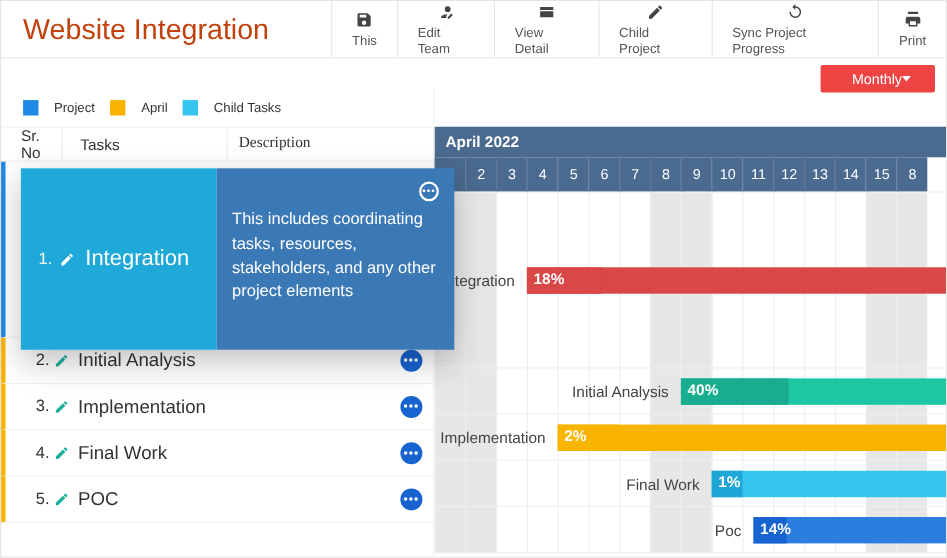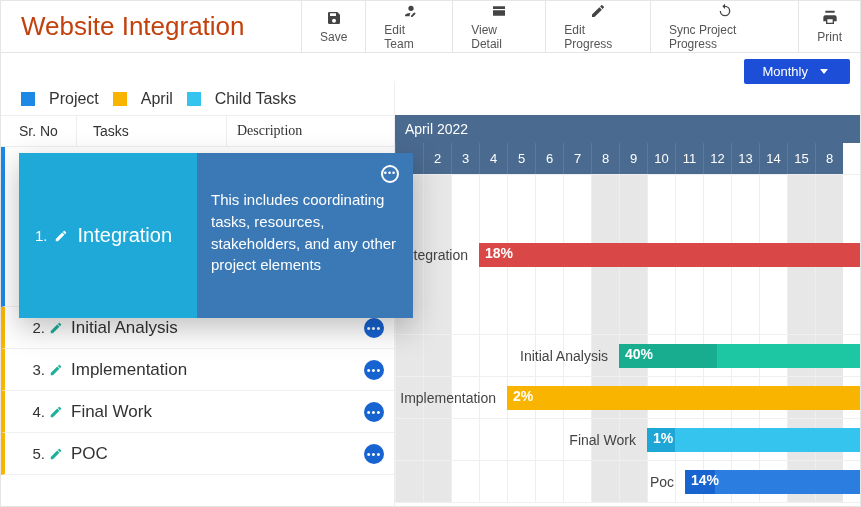--- a/index.html
+++ b/index.html
@@ -3,48 +3,48 @@
 <meta charset="utf-8">
 <style>
   * { box-sizing: border-box; margin: 0; padding: 0; }
   body { font-family: -apple-system, "Segoe UI", Arial, sans-serif; background: #fafafa; width: 861px; height: 507px; overflow: hidden; }
   .app { background: #fff; border: 1px solid #e5e5e5; width: 861px; height: 507px; position: relative; }
   .header { display: flex; align-items: stretch; border-bottom: 1px solid #e5e5e5; height: 52px; }
   .title { flex: 0 0 300px; font-size: 26px; font-weight: 300; color: #c2410c; padding: 10px 0 0 20px; }
   .toolbar { margin-left: auto; display: flex; }
   .toolbtn { border-left: 1px solid #e5e5e5; display: flex; flex-direction: column; align-items: center; justify-content: center; padding: 0 18px; font-size: 12px; color: #555; cursor: pointer; background: #fff; }
   .toolbtn svg, .toolbtn .glyph { width: 16px; height: 16px; margin-bottom: 4px; fill: #444; }
-  .viewselect { position: absolute; right: 10px; top: 58px; background: #1d4ed8; color: #fff; font-size: 13px; padding: 5px 22px 5px 18px; display: flex; align-items: center; gap: 12px; border-radius: 2px; cursor: pointer; }
+  .viewselect { position: absolute; right: 10px; top: 58px; background: #ef4444; color: #fff; font-size: 13px; padding: 5px 22px 5px 28px; display: flex; align-items: center; border-radius: 2px; cursor: pointer; }
   .viewselect .caret { width: 0; height: 0; border-left: 4px solid transparent; border-right: 4px solid transparent; border-top: 5px solid #fff; }
-  .legend { display: flex; align-items: center; gap: 14px; padding: 10px 0 8px 20px; font-size: 16px; color: #333; height: 34px; margin-top: 28px; border-right: 1px solid #eee; width: 394px; }
+  .legend { display: flex; align-items: flex-start; gap: 14px; padding: 10px 0 8px 20px; font-size: 12px; color: #333; height: 34px; margin-top: 28px; border-right: 1px solid #eee; width: 394px; }
   .swatch { width: 14px; height: 14px; display: inline-block; vertical-align: middle; }
   .main { display: flex; height: calc(100% - 114px); position: absolute; top: 114px; left: 0; right: 0; bottom: 0; }
   .leftpane { width: 394px; flex: 0 0 394px; border-right: 1px solid #eee; position: relative; }
   .colheads { display: flex; border-top: 1px solid #eee; border-bottom: 1px solid #eee; height: 32px; align-items: center; font-size: 14px; color: #333; }
-  .ch-sr { width: 76px; padding-left: 18px; border-right: 1px solid #eee; height: 100%; display: flex; align-items: center; }
+  .ch-sr { width: 56px; padding-left: 18px; border-right: 1px solid #eee; height: 100%; display: flex; align-items: center; }
   .ch-name { width: 150px; padding-left: 16px; border-right: 1px solid #eee; height: 100%; display: flex; align-items: center; }
   .ch-desc { flex: 1; padding-left: 10px; height: 100%; display: flex; align-items: center; font-family: Liberation Serif, serif; }
   .rows { }
   .row { display: flex; align-items: center; height: 42px; border-bottom: 1px solid #f0f0f0; border-left: 4px solid transparent; position: relative; }
   .row.project { border-left-color: #1e88e5; height: 160px; }
   .row.task { border-left-color: #f9b400; }
   .row .sr { width: 40px; text-align: right; font-size: 15px; color: #333; font-weight: 500; }
   .row .pencil { width: 14px; height: 14px; margin: 0 8px 0 4px; fill: #1fb09b; }
   .row .pencil.blue { fill: #1e88e5; }
   .row .rname { font-size: 17px; color: #333; font-weight: 500; flex: 1; }
   .row .dots { width: 20px; height: 20px; border-radius: 50%; background: #1763d0; color: #fff; display: flex; align-items: center; justify-content: center; margin-right: 10px; font-size: 11px; cursor: pointer; letter-spacing: 1px; }
   .tooltip { position: absolute; top: 152px; left: 18px; width: 394px; height: 165px; display: flex; box-shadow: 0 10px 28px rgba(0,0,0,0.25); z-index: 20; }
   .tooltip .lbar { width: 178px; background: #1fa9d8; display: flex; align-items: center; padding-left: 16px; color: #fff; }
   .tooltip .lbar .num { font-size: 15px; margin-right: 6px; }
   .tooltip .lbar svg { width: 14px; height: 14px; fill: #fff; margin-right: 10px; }
   .tooltip .lbar .tname { font-size: 20px; font-weight: 400; }
   .tooltip .rbar { flex: 1; background: #3a78b6; color: #fff; padding: 14px 16px 12px 14px; position: relative; font-size: 15px; line-height: 1.45; }
   .tooltip .ring { position: absolute; top: 12px; right: 14px; width: 18px; height: 18px; border: 2px solid #fff; border-radius: 50%; display: flex; align-items: center; justify-content: center; font-size: 9px; letter-spacing: 1px; cursor: pointer; }
   .gantt { flex: 1; overflow: hidden; position: relative; }
-  .month { background: #4a6a8f; color: #fff; font-size: 14px; font-weight: 400; padding: 6px 10px; height: 28px; }
+  .month { background: #4a6a8f; color: #fff; font-size: 14px; font-weight: 700; padding: 6px 10px; height: 28px; }
   .days { display: flex; height: 32px; border-bottom: 1px solid #eee; }
   .day { flex: 0 0 28px; min-width: 28px; border-left: 1px solid #eee; background: #f7f8f9; display: flex; align-items: center; justify-content: center; font-size: 13px; color: #555; }
   .day.bluecol { background: #4a6a8f; color: #fff; border-left-color: #5e7a99; }
   .gridarea { position: relative; }
   .daygrid { position: absolute; top:0; bottom:0; display: flex; width: 100%; height: 100%; }
   .daygrid .dcol { flex: 0 0 28px; min-width: 28px; border-left: 1px solid #eee; }
   .daygrid .dcol.weekend { background: #e7e7e7; }
   .grow { height: 42px; position: relative; border-bottom: 1px solid #f0f0f0; }
   .grow.first { height: 160px; }
   .barlabel { position: absolute; top: 50%; transform: translateY(-50%); font-size: 14px; color: #444; text-align: right; }
@@ -57,39 +57,39 @@
 
 <div class="app">
 
   <div class="header">
     <div class="title">Website Integration</div>
     <div class="toolbar">
       <div class="toolbtn">
         <svg viewBox="0 0 24 24">
             <path d="M17 3H5a2 2 0 00-2 2v14a2 2 0 002 2h14a2 2 0 002-2V7l-4-4zM12 19a3 3 0 110-6 3 3 0 010 6zm3-10H6V5h9v4z"></path>
           </svg>
-        <span>Save</span>
+        <span>This</span>
       </div>
       <div class="toolbtn">
         <svg viewBox="0 0 24 24">
             <path d="M15 12a4 4 0 100-8 4 4 0 000 8zm-9 8v-1c0-2.7 5.3-4 8-4h.3a6 6 0 00-1.3 4v1H6zm14-6l2 2-5 5h-2v-2l5-5z"></path>
           </svg>
         <span>Edit Team</span>
       </div>
       <div class="toolbtn">
         <svg viewBox="0 0 24 24">
             <path d="M3 5h18v4H3V5zm0 6h18v8H3v-8zm2 2h6v2H5v-2z"></path>
           </svg>
         <span>View Detail</span>
       </div>
       <div class="toolbtn">
         <svg viewBox="0 0 24 24">
             <path d="M3 17.25V21h3.75L17.81 9.94l-3.75-3.75L3 17.25zM20.71 7.04a1 1 0 000-1.41l-2.34-2.34a1 1 0 00-1.41 0l-1.83 1.83 3.75 3.75 1.83-1.83z"></path>
           </svg>
-        <span>Edit Progress</span>
+        <span>Child Project</span>
       </div>
       <div class="toolbtn">
         <svg viewBox="0 0 24 24">
             <path d="M12 4V1L8 5l4 4V6a6 6 0 11-6 6H4a8 8 0 108-8z"></path>
           </svg>
         <span>Sync Project Progress</span>
       </div>
       <div class="toolbtn">
         <svg viewBox="0 0 24 24">
             <path d="M19 8H5a3 3 0 00-3 3v6h4v4h12v-4h4v-6a3 3 0 00-3-3zm-3 11H8v-5h8v5zm3-15H5V1h14v3z"></path>

